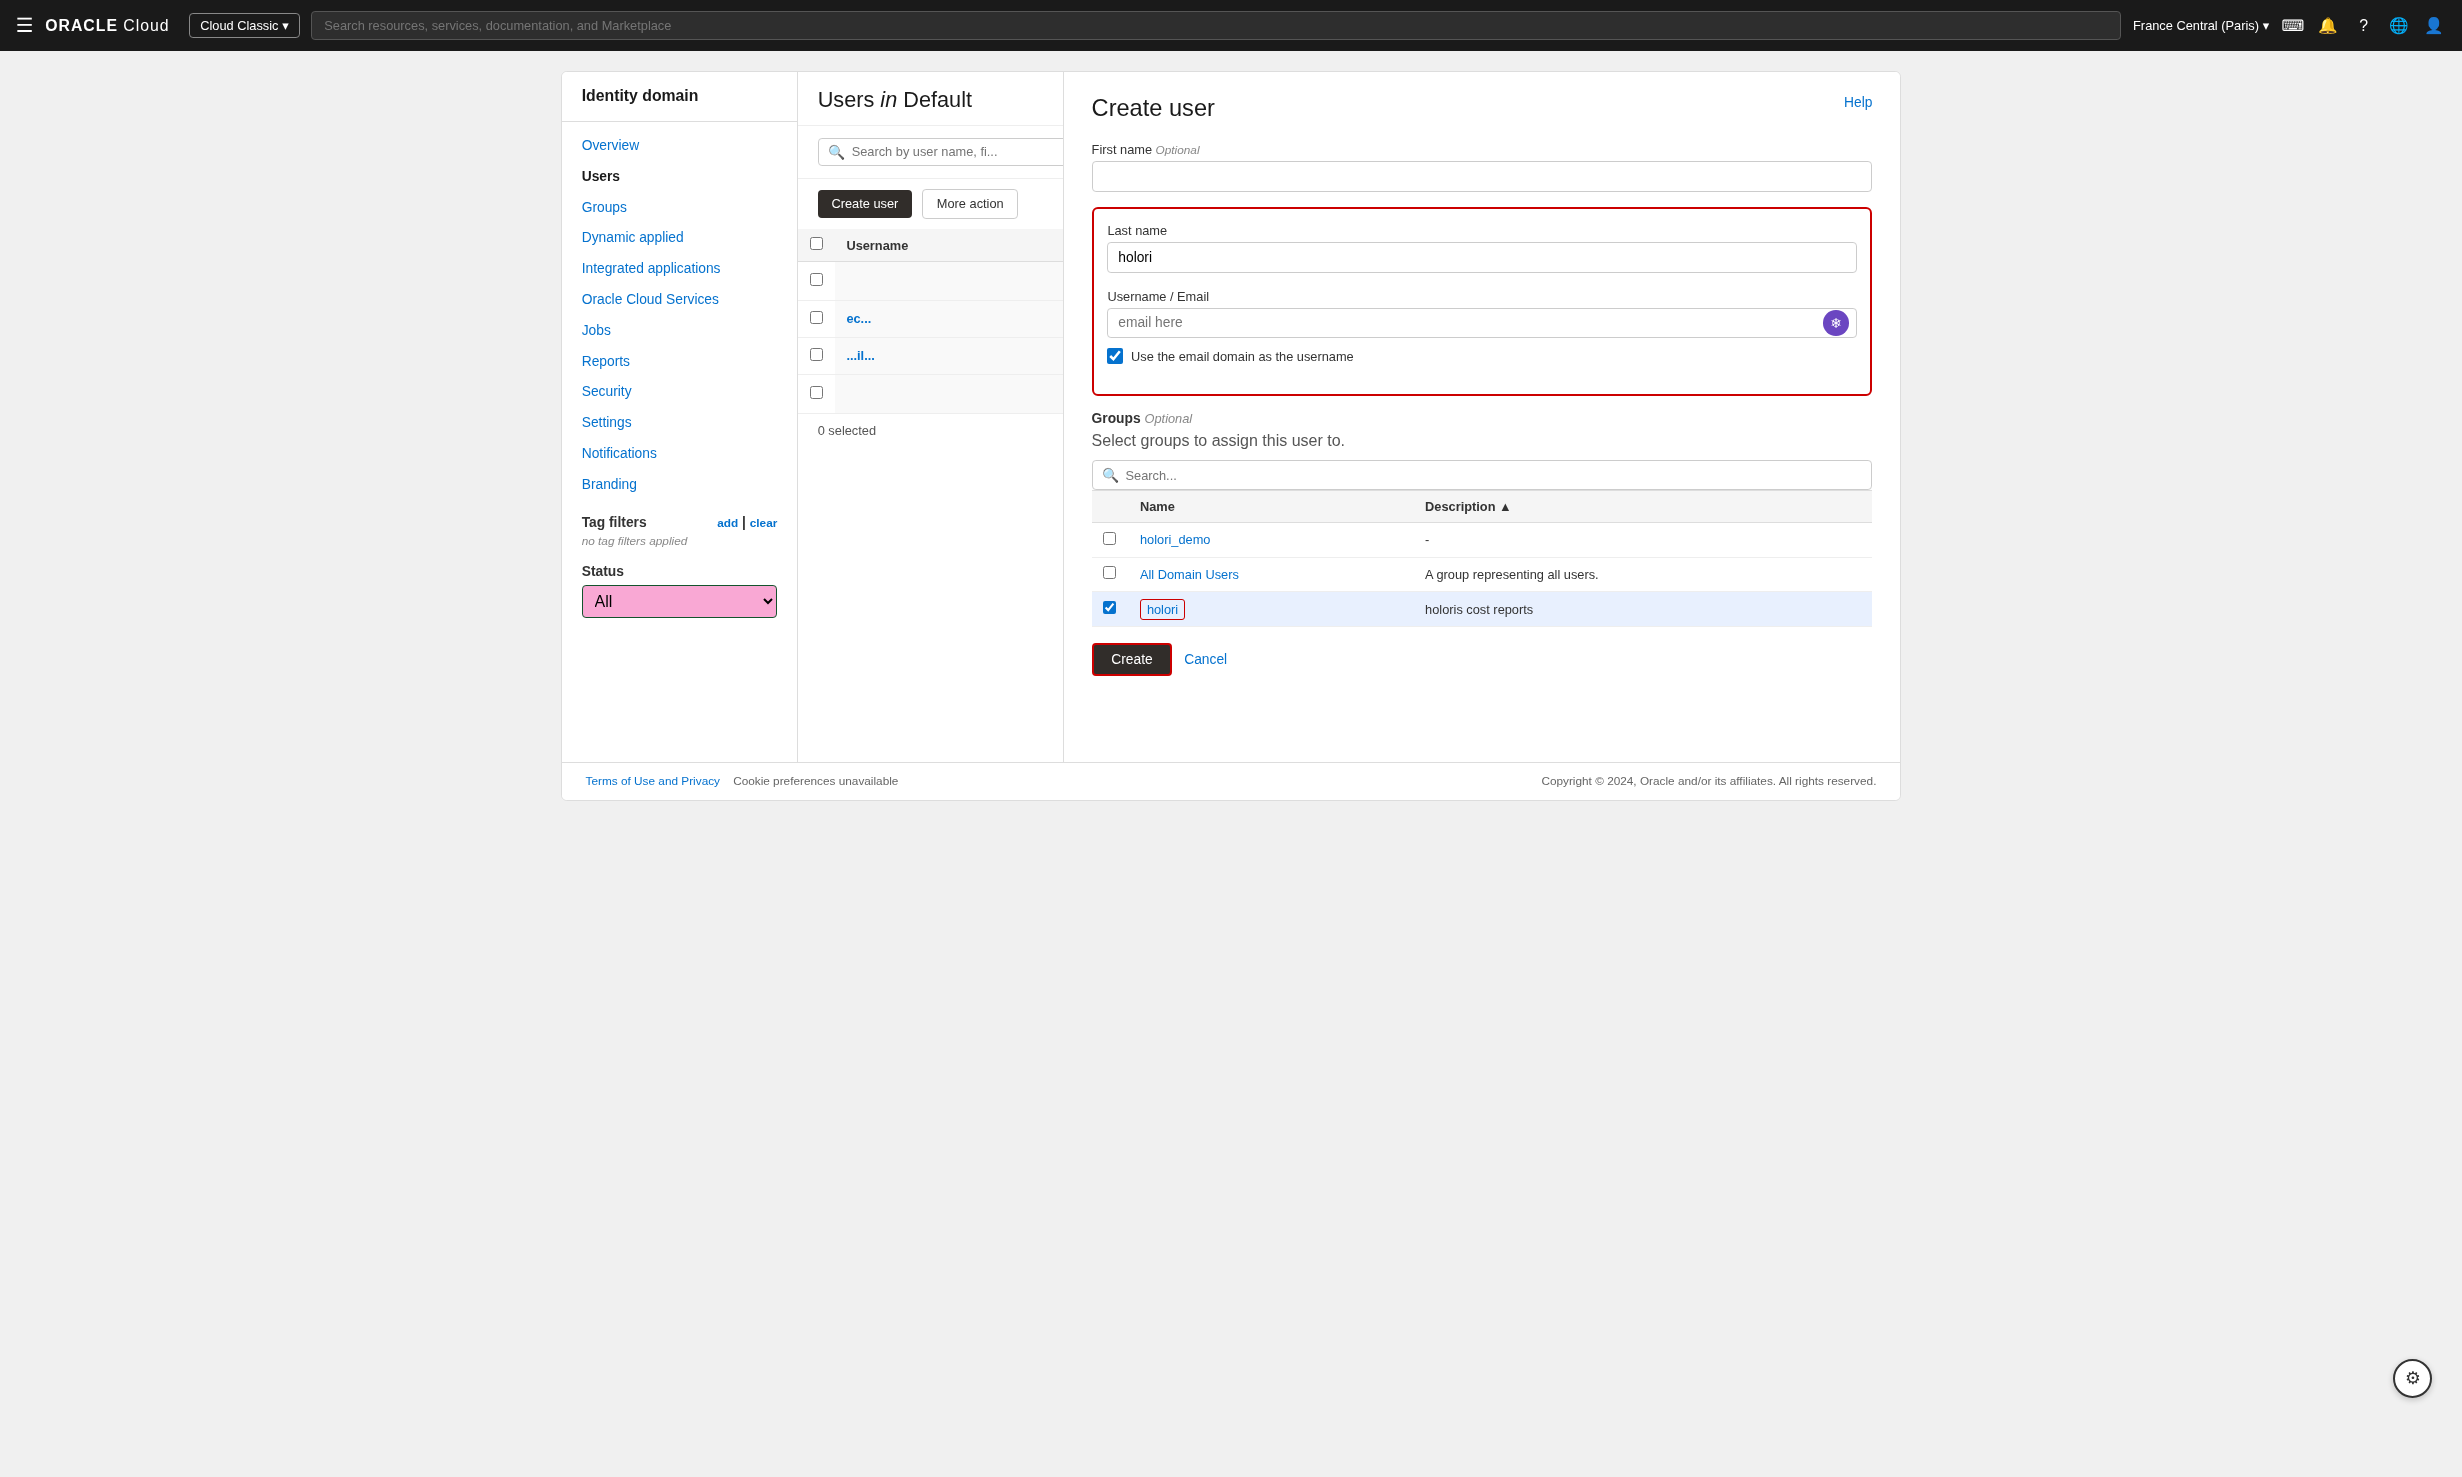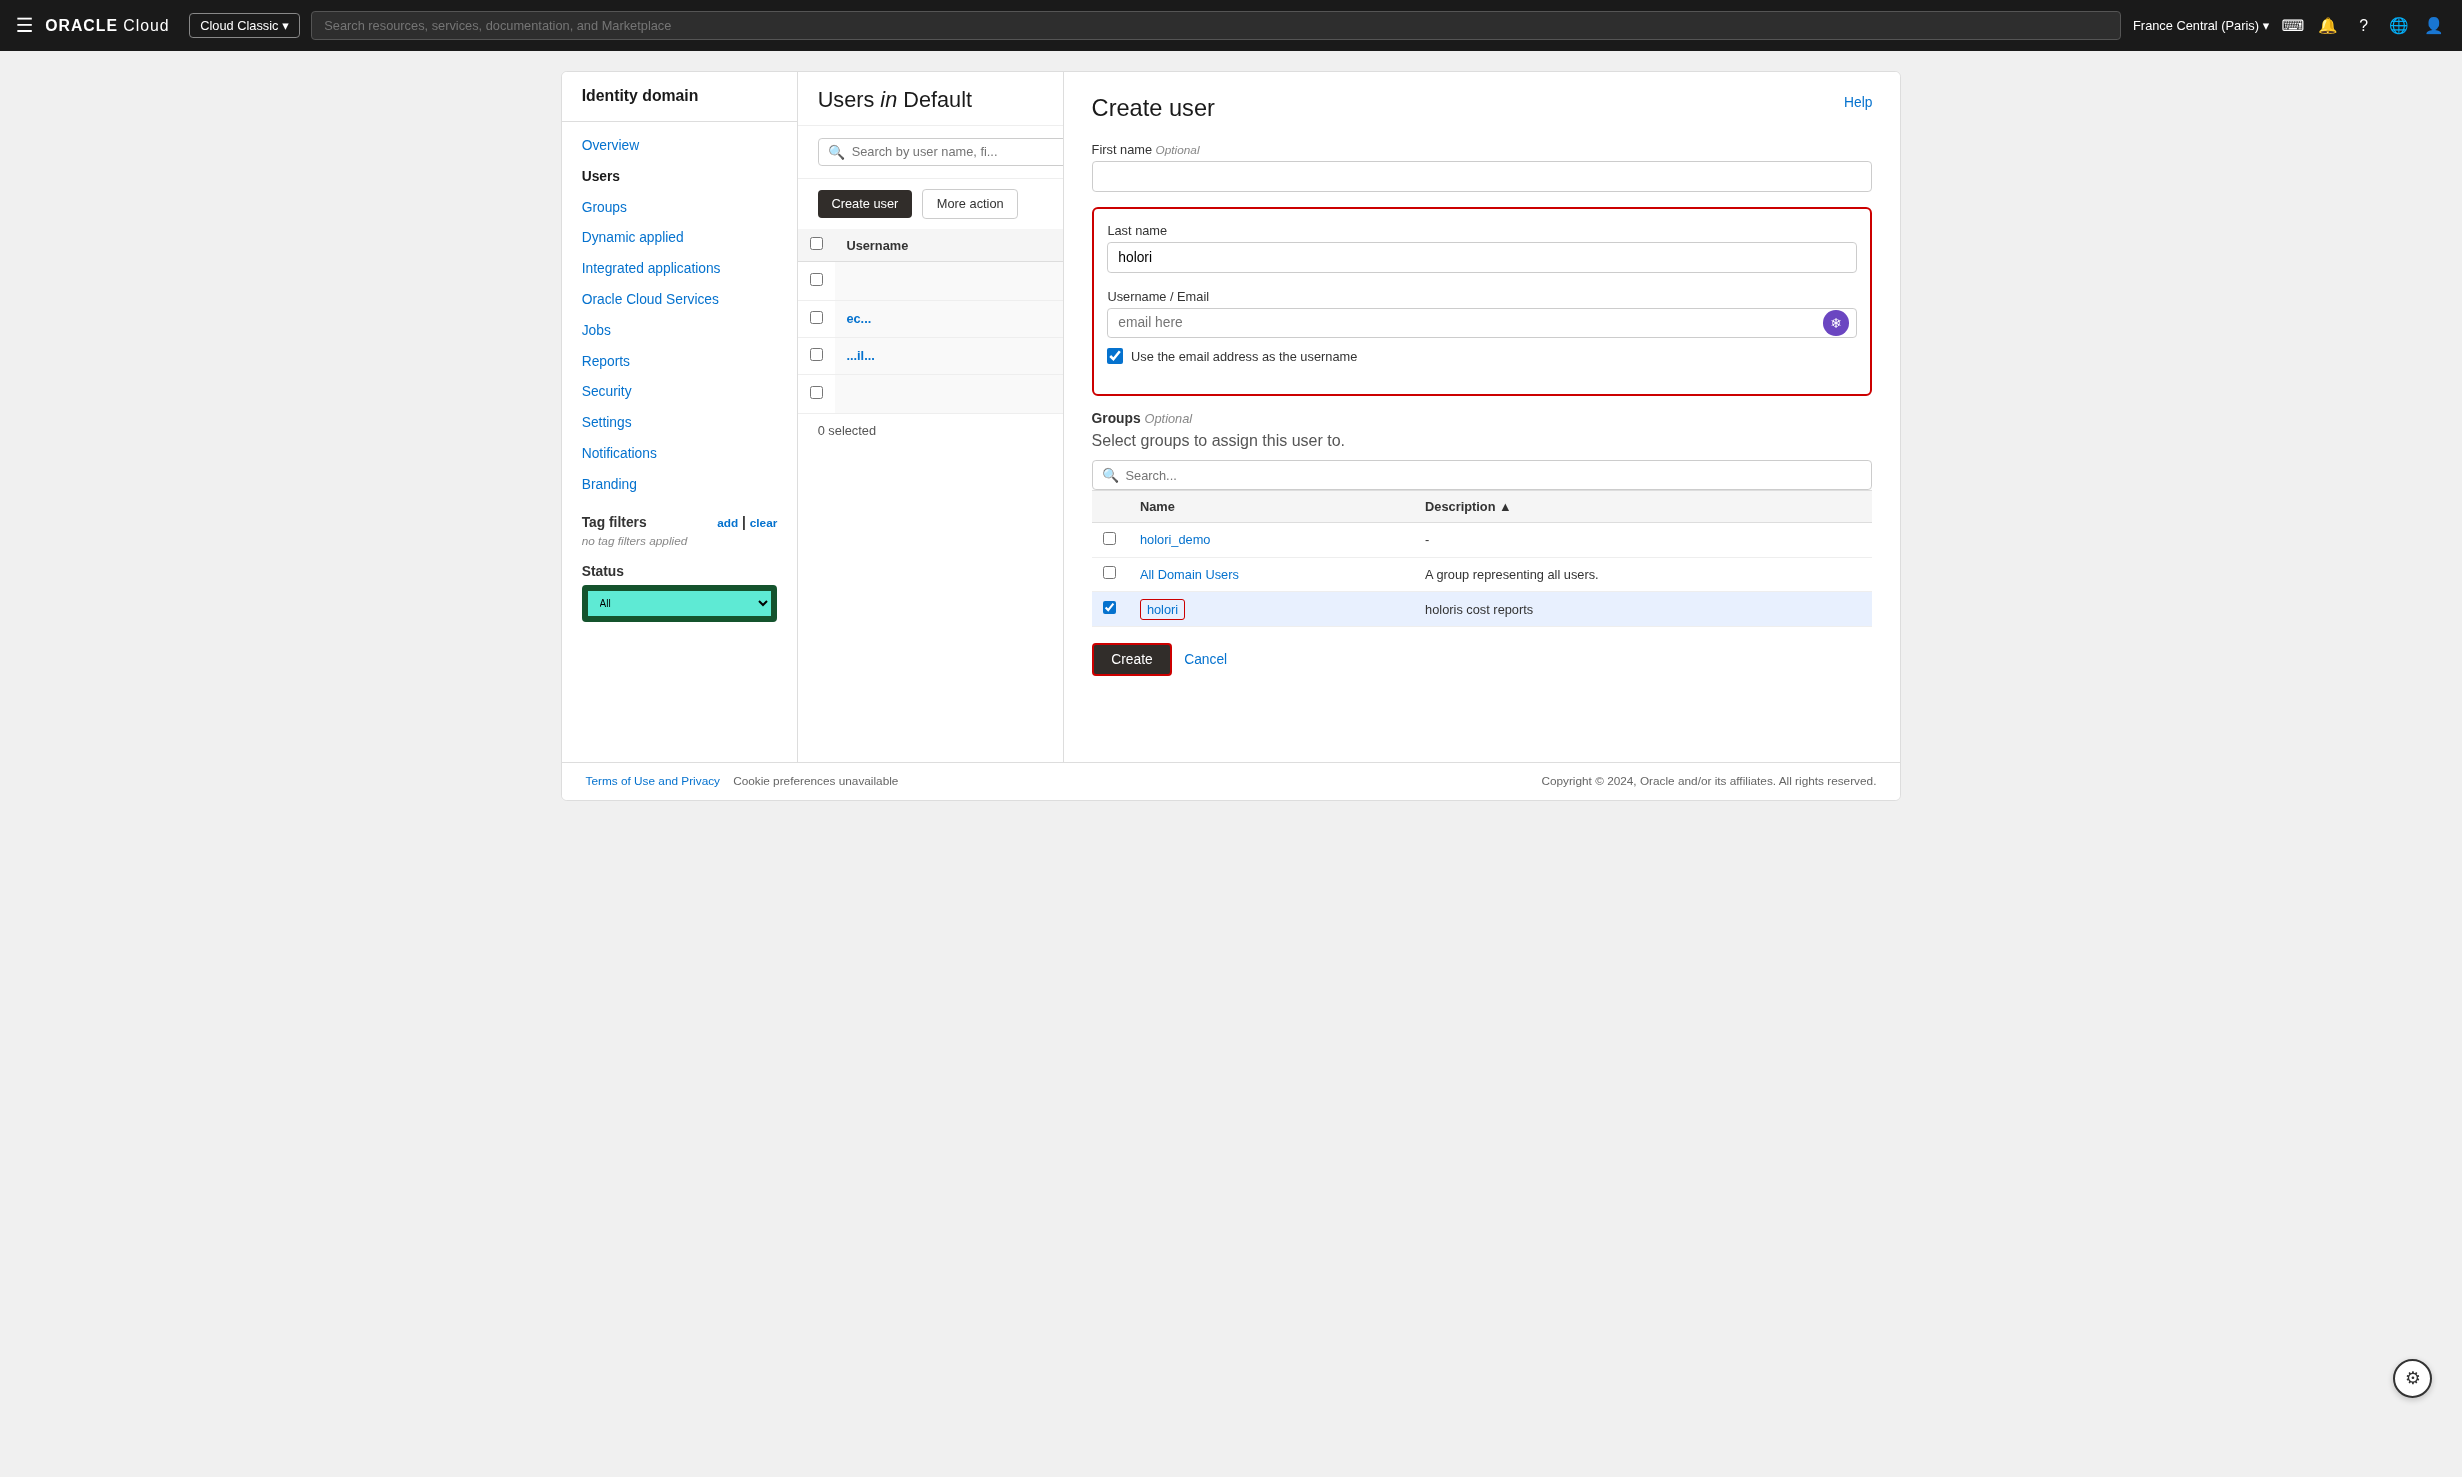--- a/index.html
+++ b/index.html
@@ -117,24 +117,24 @@
       margin-bottom: 3.9px;
     }
     .tag-filters-links a { color: #0572ce; text-decoration: none; font-size: 11.8px; }
     .tag-no-filters { color: #888; font-size: 11.8px; font-style: italic; margin-top: 3.9px; }
 
     .status-filter { padding: 7.9px 19.7px 15.8px; }
     .status-filter label { font-size: 13.8px; font-weight: 600; display: block; margin-bottom: 5.9px; }
     .status-select {
       width: 100%;
       padding: 5.9px 7.9px;
-      border: 6px solid #14532d;
-      border-radius: 3.9px;
-      font-size: 10px;
-      background: #5eead4;
+      border: 1px solid #14532d;
+      border-radius: 3.9px;
+      font-size: 16px;
+      background: #f9a8d4;
     }
 
     
     .main-content {
       flex: 1;
       padding: 0;
       position: relative;
     }
 
     .page-header {
@@ -565,21 +565,21 @@
 
           <div class="form-group">
             <label class="form-label">Username / Email</label>
             <div class="username-field-wrapper">
               <input type="text" style="width: 100%; padding: 6.9px 43px 6.9px 9.9px; border: 1px solid rgb(204, 204, 204); border-radius: 3.9px; font-size: 13.8px; color: rgb(204, 0, 0); outline: none;" placeholder="email here">
               <div class="username-icon">❄</div>
             </div>
 
             <div class="checkbox-row">
               <input type="checkbox" checked="" id="emailCheck" style="">
-              <label for="emailCheck">Use the email address as the username</label>
+              <label for="emailCheck">Use the email domain as the username</label>
             </div>
           </div>
         </div>
 
         <div class="groups-section">
           <div style="margin-bottom:5.9px;">
             <span class="groups-title">Groups</span>
             <span class="groups-optional">  <span>Optional</span></span>
           </div>
           <div class="groups-subtitle">Select groups to assign this user to.</div>

